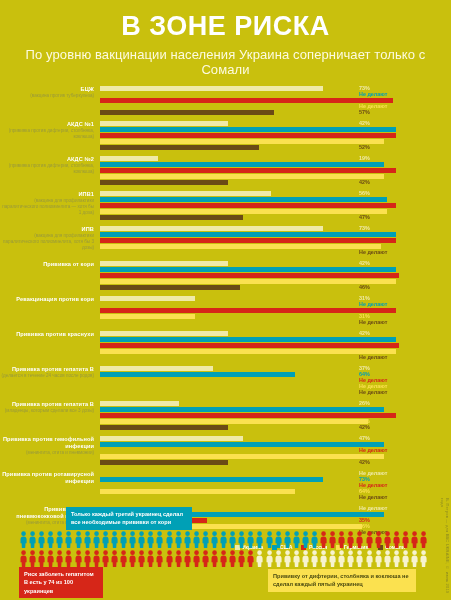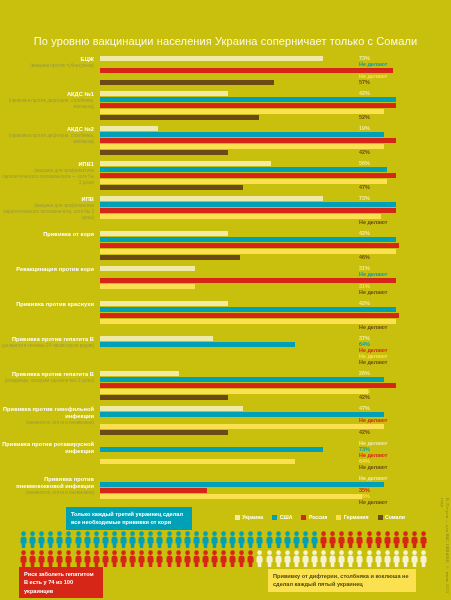--- a/index.html
+++ b/index.html
@@ -11,21 +11,21 @@
     color:#ffffff;
     position:relative;
   }
   
   .header{padding-top:13px;text-align:center;}
   .title{
     font-size:27px;font-weight:bold;letter-spacing:.5px;
     color:#ffffff;line-height:1;
   }
   .subtitle{
-    margin-top:22px;font-size:11px;color:#fdfbe0;letter-spacing:.1px;
+    margin-top:7px;font-size:13px;color:#fdfbe0;letter-spacing:.1px;
   }
   
   .chart{
     position:relative;margin:9px 0 0 0;padding:0 46px 0 0;
   }
   .group{
     display:flex;align-items:flex-start;
     margin-bottom:5px;position:relative;
   }
   .glabel{
@@ -79,20 +79,21 @@
   .row2{top:45px;}
   .credit{
     position:absolute;right:1px;top:498px;
     writing-mode:vertical-rl;font-size:4px;color:#8d8a20;letter-spacing:.2px;
   }
 </style>
 </head>
 <body>
 
 <div class="header">
+  <div class="title">В ЗОНЕ РИСКА</div>
   <div class="subtitle">По уровню вакцинации населения Украина соперничает только с Сомали</div>
 </div>
 
 <div class="chart" id="chart">
     <div class="group">
       <div class="glabel">
         <div class="gname">БЦЖ</div>
         <div class="gsub">(вакцина против туберкулеза)</div>
       </div>
       <div class="bars">

